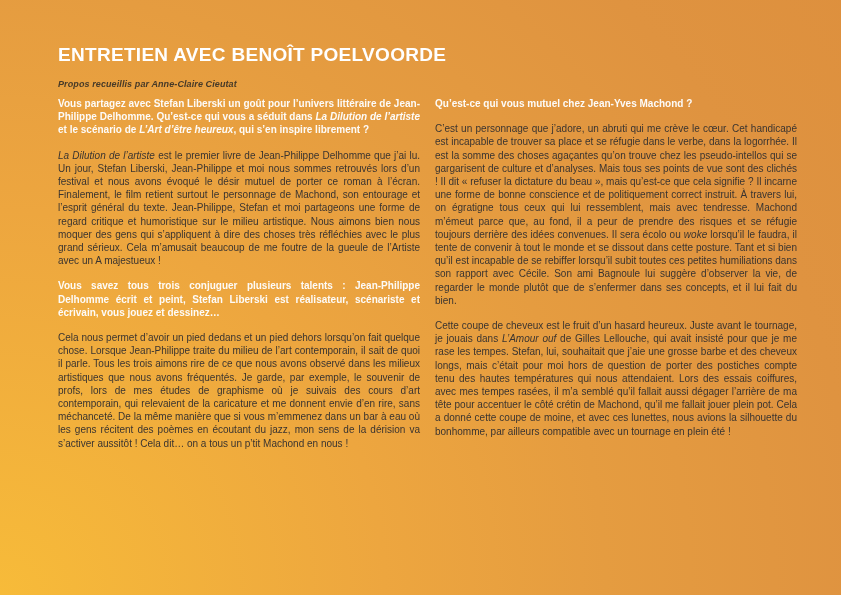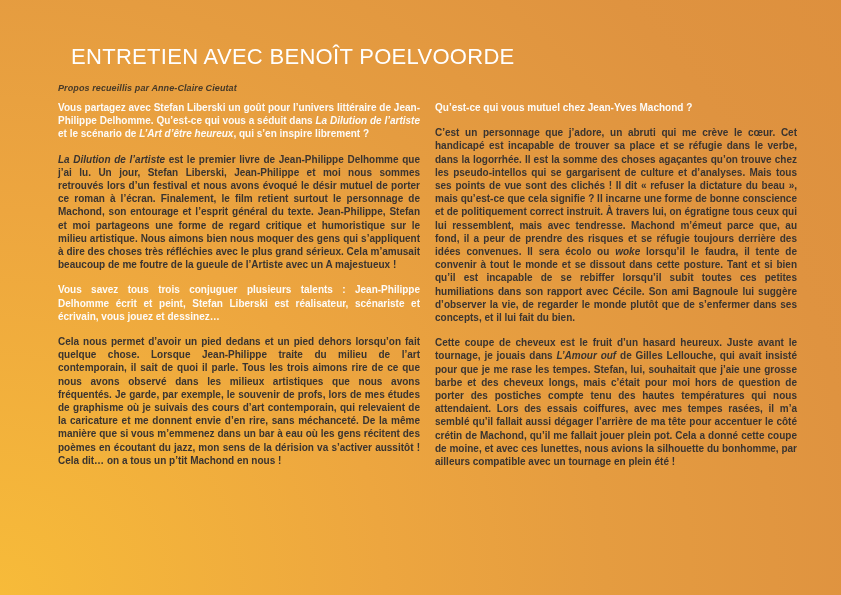--- a/index.html
+++ b/index.html
@@ -10,23 +10,23 @@
   }
   .page {
     position: relative;
     width: 841px; height: 595px;
     box-sizing: border-box;
     padding: 44px 44px 0 58px;
     background: radial-gradient(circle 1100px at 0% 100%,
                 #f7bb39 0%, #eda63f 35%, #e59c40 55%, #df9340 78%, #dd8f3d 100%);
   }
   .title {
-    margin: 0 0 13px 13px;
-    font-size: 22px;
-    font-weight: 400;
+    margin: 0 0 13px 0;
+    font-size: 19px;
+    font-weight: 700;
     letter-spacing: 0.3px;
     color: #ffffff;
   }
   .subtitle {
     margin: 0 0 8px 0;
     font-size: 9px;
     font-style: italic;
     font-weight: 700;
     letter-spacing: 0.1px;
     color: #473a28;
@@ -41,21 +41,21 @@
     font-size: 10px;
     line-height: 13.2px;
     text-align: justify;
   }
   .column p.question {
     color: #fdfbf8;
     font-weight: 700;
   }
   .column p.answer {
     color: #3a3430;
-    font-weight: 700;
+    font-weight: 400;
   }
   .column em { font-style: italic; }
 </style>
 </head>
 <body>
 
 <div class="page">
   <header>
     <h1 class="title">ENTRETIEN AVEC BENOÎT POELVOORDE</h1>
     <p class="subtitle">Propos recueillis par Anne-Claire Cieutat</p>

